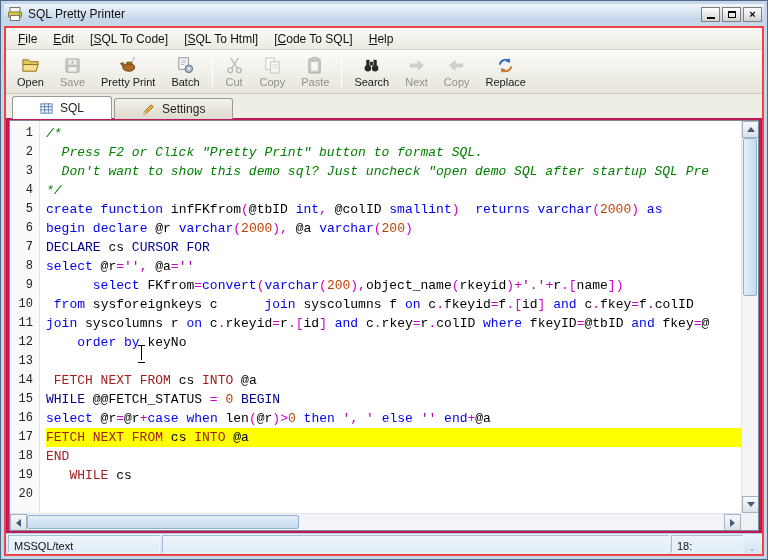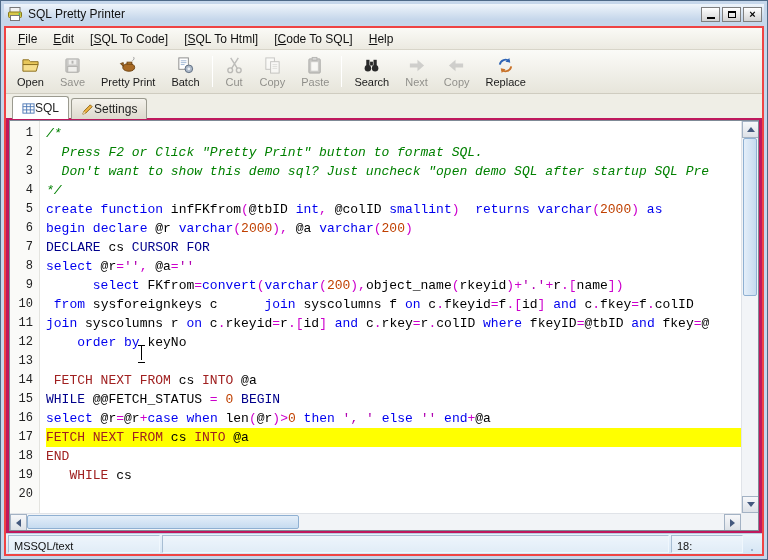--- a/index.html
+++ b/index.html
@@ -24,21 +24,21 @@
   
   .toolbar{height:44px;display:flex;align-items:stretch;padding:2px 3px;background:linear-gradient(#FBFBF8,#E7E5DB);border-bottom:1px solid #CFCCC0;}
   .tb-btn{display:flex;flex-direction:column;align-items:center;justify-content:center;padding:2px 7px 1px;margin:1px 0;border:1px solid transparent;border-radius:2px;cursor:default;}
   .tb-btn .tb-icon{height:20px;display:flex;align-items:center;}
   .tb-btn .tb-icon svg{width:19px;height:19px;}
   .tb-label{font-size:11px;color:#1A1A1A;margin-top:1px;white-space:nowrap;}
   .tb-btn.disabled{opacity:.45;filter:grayscale(1);}
   .tb-sep{width:1px;background:#BFBCB0;border-right:1px solid #FFF;margin:4px 4px;}
   
   .tabbar{height:24px;display:flex;align-items:flex-end;padding:2px 6px 0;background:#EFEEE6;}
-  .tab{display:flex;align-items:center;gap:0;height:21px;padding:0 9px;font-size:12px;border:1px solid #9B9A8F;border-bottom:none;border-radius:3px 3px 0 0;background:linear-gradient(#F4F2EC,#DDD9CD);margin-right:2px;color:#222;cursor:default;position:relative;top:1px;}
+  .tab{display:flex;align-items:center;gap:7px;height:21px;padding:0 27px;font-size:12px;border:1px solid #9B9A8F;border-bottom:none;border-radius:3px 3px 0 0;background:linear-gradient(#F4F2EC,#DDD9CD);margin-right:2px;color:#222;cursor:default;position:relative;top:1px;}
   .tab.active{background:#FFFFFF;height:23px;top:1px;z-index:2;}
   .tab-icon svg{width:13px;height:13px;display:block;}
   
   .editor-outer{flex:1;margin:2px 3px 2px 3px;border:1px solid #7F8A96;background:#FFF;display:grid;grid-template-columns:1fr 17px;grid-template-rows:1fr 17px;overflow:hidden;}
   .editor{grid-area:1/1;display:flex;overflow:hidden;position:relative;background:#FFF;}
   .gutter{width:30px;background:#FAFAF8;border-right:1px solid #E4E4E0;padding-top:3px;flex:none;}
   .ln{height:19px;font:12px/19px "Liberation Mono",monospace;color:#222;text-align:right;padding-right:6px;}
   .code{flex:1;padding:3px 0 0 6px;overflow:hidden;position:relative;}
   .line{height:19px;font:13px/19px "Liberation Mono",monospace;white-space:pre;}
   .line.hl{background:#FFFF00;}

